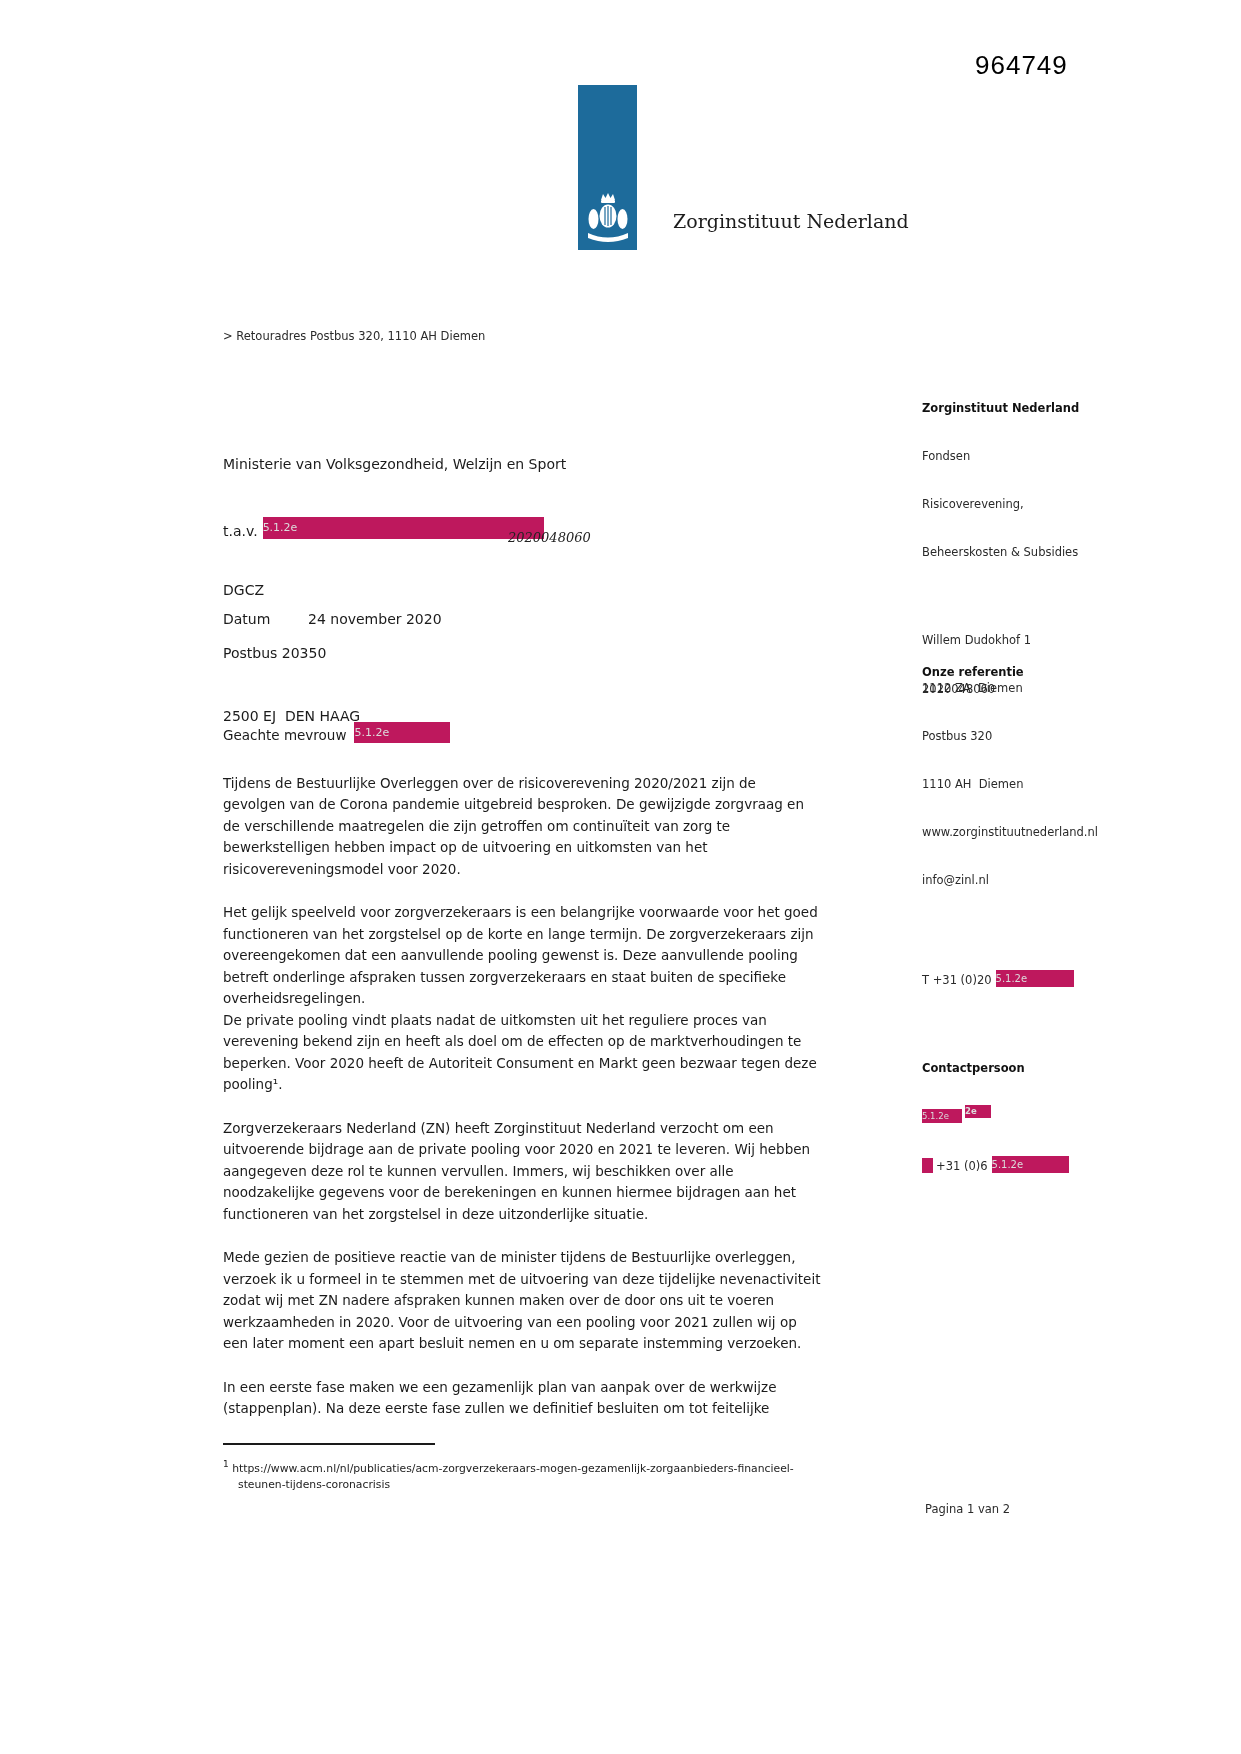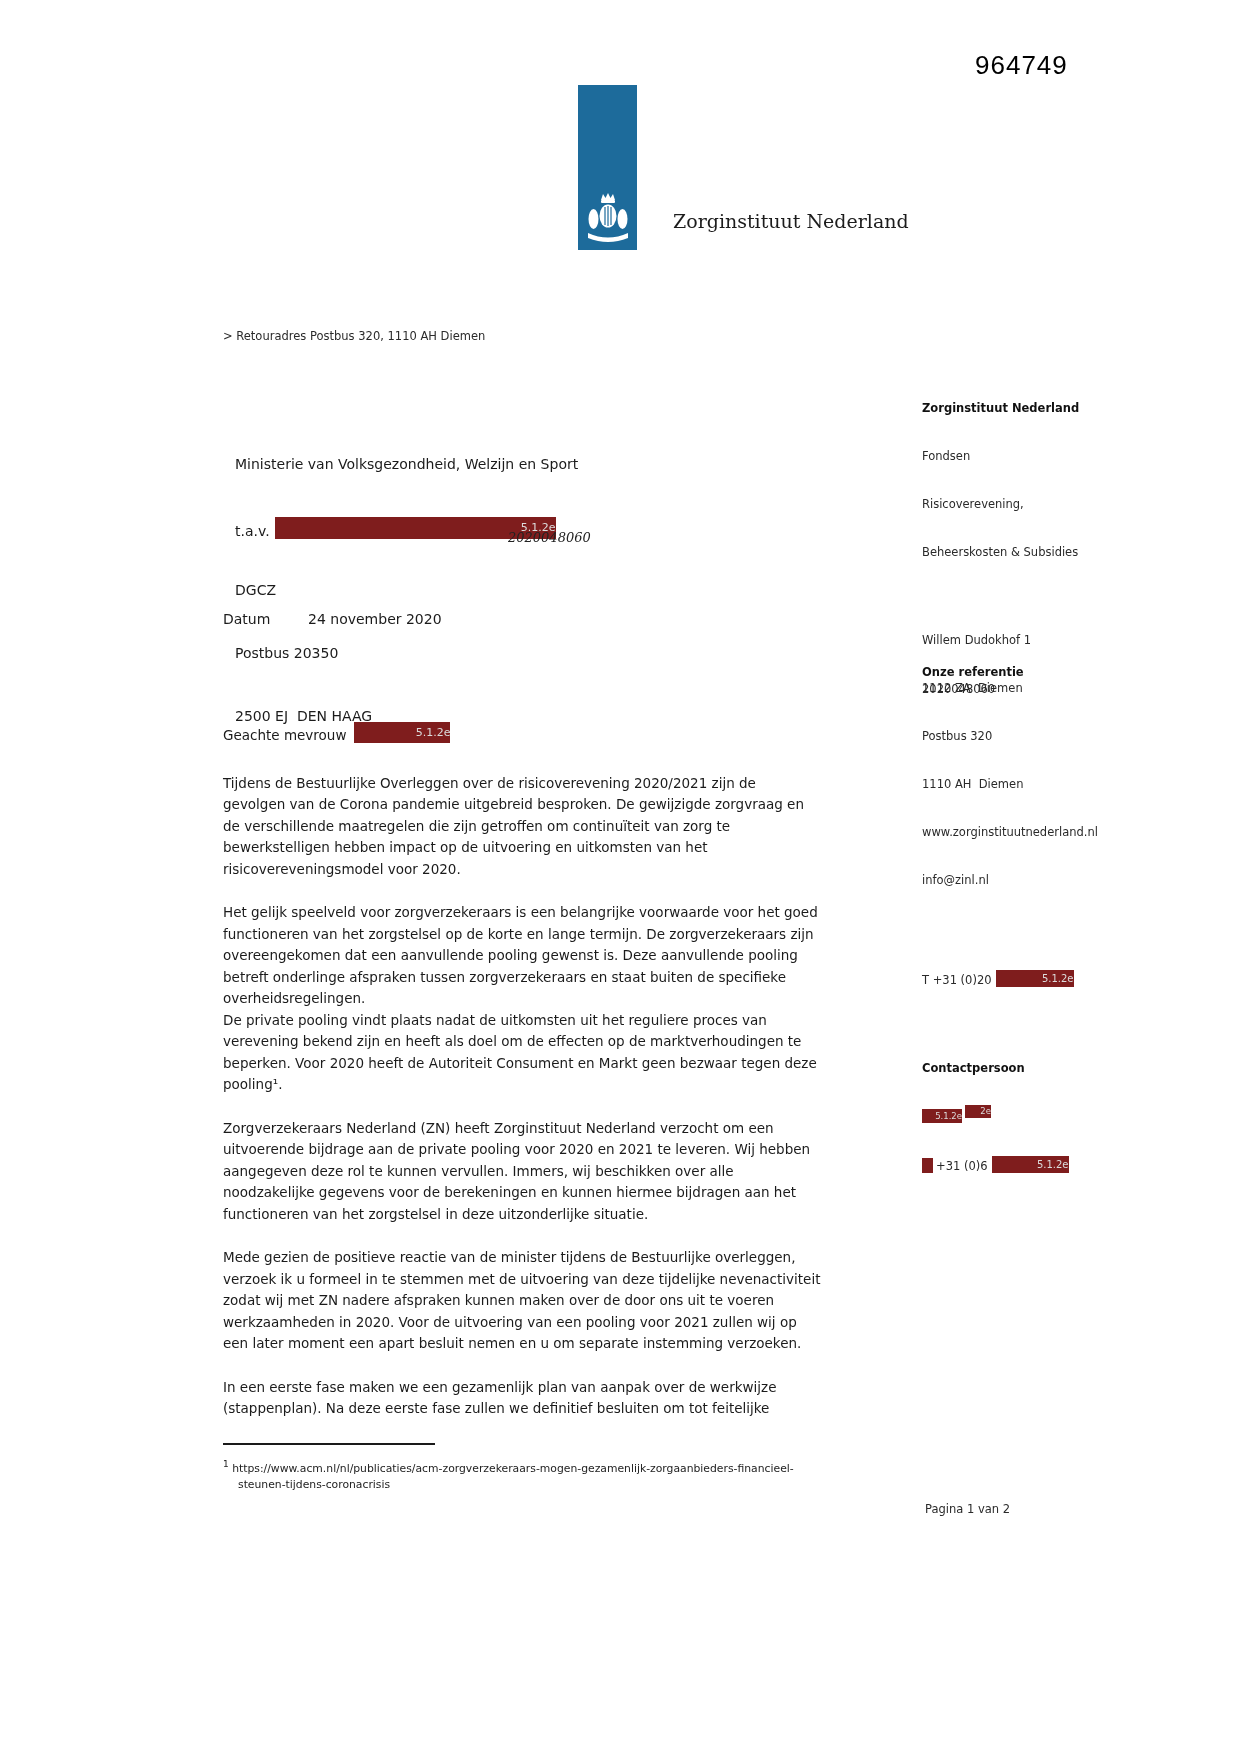--- a/index.html
+++ b/index.html
@@ -12,29 +12,29 @@
     font-family:"Liberation Sans",sans-serif;letter-spacing:1px;}
   
   .logo-bar{position:absolute;left:578px;top:85px;width:59px;height:165px;background:#1d6b9b;}
   .coat{position:absolute;left:50%;bottom:5px;transform:translateX(-50%);}
   .logo-wordmark{position:absolute;left:673px;top:210px;font-family:"DejaVu Serif",serif;
     font-size:19px;color:#1c1c1c;white-space:nowrap;}
   
   .retouradres{position:absolute;left:223px;top:329px;font-size:11.5px;color:#2b2b2b;white-space:pre-wrap;}
   
   .recipient{position:absolute;left:223px;top:412px;font-size:14px;line-height:21px;white-space:pre-wrap;}
-  .recipient .line{height:21px;margin-left:12px;}
+  .recipient .line{height:21px;}
   
-  .redact{display:inline-block;background:#7f1d1d;color:#dcdcdc;text-align:right;
+  .redact{display:inline-block;background:#be185d;color:#dcdcdc;text-align:left;
     font-size:11px;vertical-align:text-bottom;line-height:1;}
   .redact-tav{width:281px;height:22px;line-height:22px;margin-left:5px;}
   .redact-sal{width:96px;height:21px;line-height:21px;margin-left:8px;}
   .redact-phone{width:78px;height:17px;line-height:17px;font-size:10px;margin-left:4px;}
   .redact-contact{width:40px;height:14px;line-height:14px;font-size:8.5px;}
-  .redact-sup{width:26px;height:13px;line-height:13px;font-size:8.5px;position:relative;top:-5px;margin-left:3px;}
+  .redact-sup{width:26px;height:13px;line-height:13px;font-size:8.5px;position:relative;top:-5px;margin-left:3px;font-weight:bold;}
   .redact-tiny{width:11px;height:15px;margin-right:3px;}
   .redact-mobile{width:77px;height:17px;line-height:17px;font-size:10px;margin-left:4px;}
   
   .stamp{position:absolute;left:508px;top:530px;font-family:"DejaVu Serif",serif;
     font-style:italic;font-size:13px;color:#222;}
   
   .meta{position:absolute;left:223px;top:608px;font-size:14px;line-height:22.5px;}
   .meta-label{display:inline-block;width:85px;}
   
   .sidebar{position:absolute;left:922px;top:368px;width:190px;font-size:11.5px;

